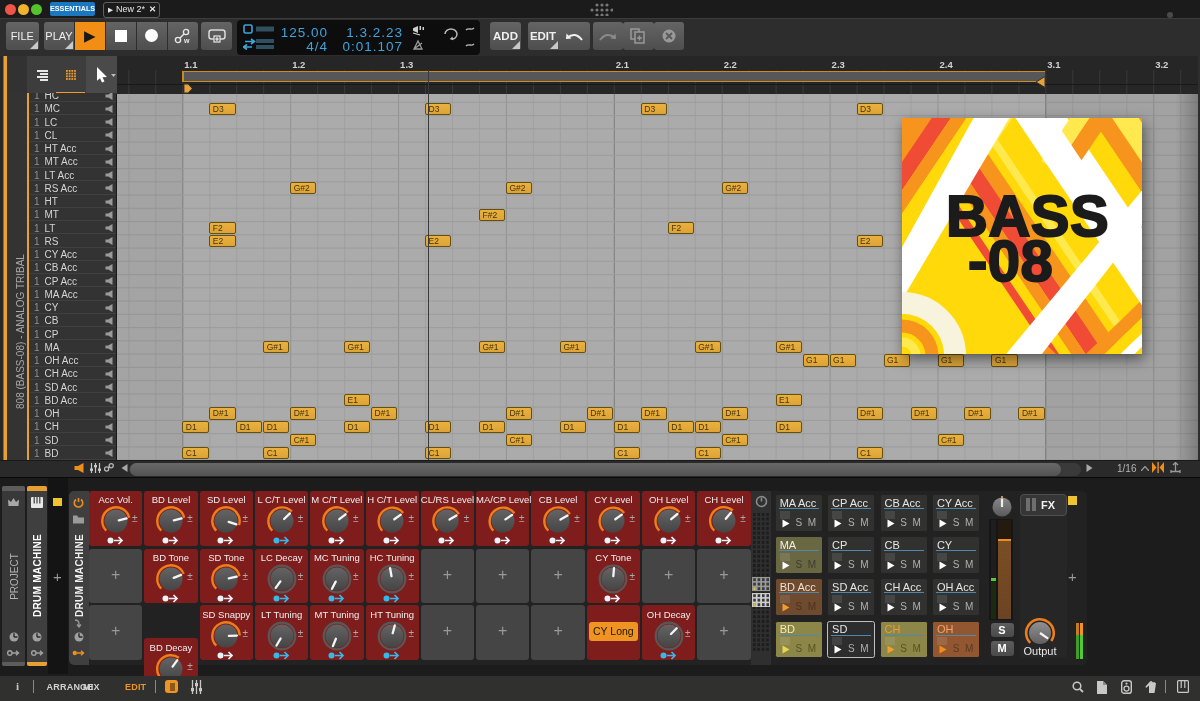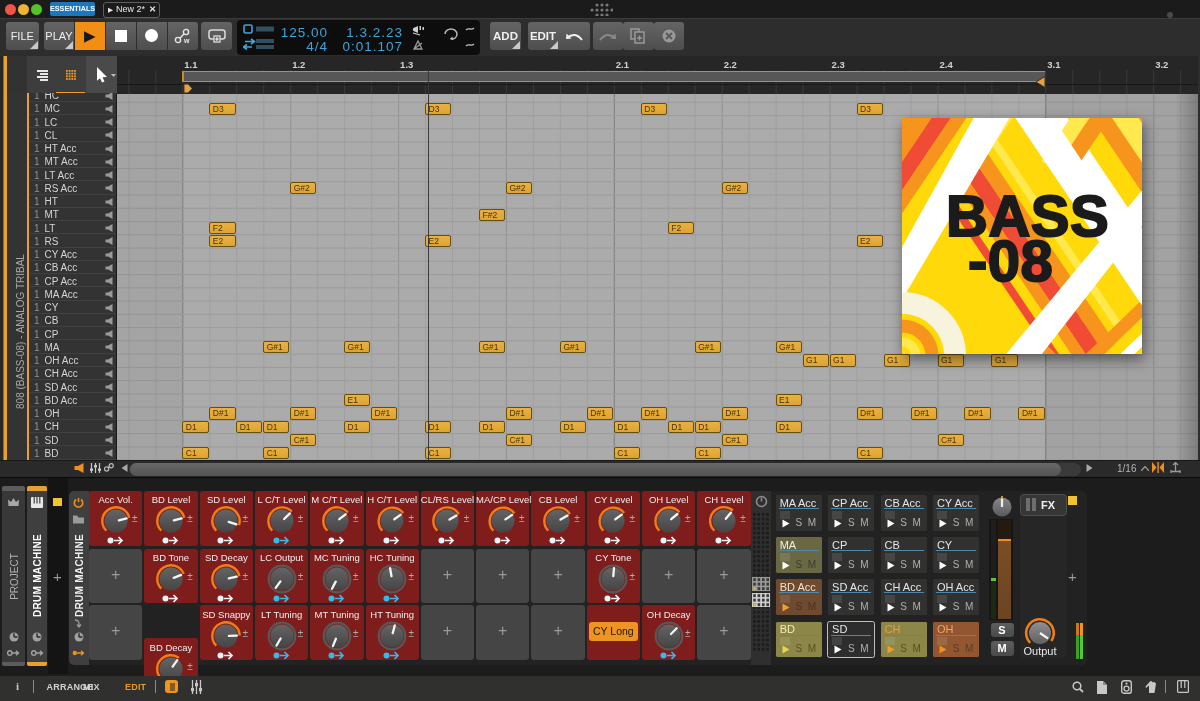--- a/index.html
+++ b/index.html
@@ -987,40 +987,40 @@
         </defs>
         <path d="M20.7 16.9 L28.1 13.9" stroke="#f5f5f5" stroke-width="2.3" stroke-linecap="round"></path>
       </svg>
       <div style="position:absolute;right:5px;top:22.5px;color:#aaa;font-size:10px;">±</div>
       <svg width="18" height="9" style="position:absolute;left:50%;top:45.5px;transform:translateX(-50%);">
         <circle cx="3.5" cy="4.5" r="3" fill="#e8f4fa"></circle>
         <path d="M7 4.5 h8 M11.5 1 L15 4.5 11.5 8" fill="none" stroke="#e8f4fa" stroke-width="1.7"></path>
       </svg>
     </div>
 <div class="kcell" style="left:199.6px;top:548.8px;width:53.4px;height:54px;">
-      <div class="klabel">SD Decay</div>
+      <div class="klabel">SD Tone</div>
       <svg width="36" height="36" style="position:absolute;left:50%;top:12.5px;transform:translateX(-50%);">
         <path d="M8.3 27.7 A13.7 13.7 0 1 1 31.4 15.2" fill="none" stroke="#ee7e18" stroke-width="2.4"></path>
         <circle cx="18.0" cy="18.0" r="11.5" fill="url(#kg)"></circle>
         <defs>
           <linearGradient id="kg" x1="0" y1="0" x2="0" y2="1">
             <stop offset="0" stop-color="#646464"></stop>
             <stop offset="1" stop-color="#454545"></stop>
           </linearGradient>
         </defs>
         <path d="M20.8 17.4 L28.7 15.7" stroke="#f5f5f5" stroke-width="2.3" stroke-linecap="round"></path>
       </svg>
       <div style="position:absolute;right:5px;top:22.5px;color:#aaa;font-size:10px;">±</div>
       <svg width="18" height="9" style="position:absolute;left:50%;top:45.5px;transform:translateX(-50%);">
         <circle cx="3.5" cy="4.5" r="3" fill="#e8f4fa"></circle>
         <path d="M7 4.5 h8 M11.5 1 L15 4.5 11.5 8" fill="none" stroke="#e8f4fa" stroke-width="1.7"></path>
       </svg>
     </div>
 <div class="kcell" style="left:254.9px;top:548.8px;width:53.4px;height:54px;">
-      <div class="klabel">LC Output</div>
+      <div class="klabel">LC Decay</div>
       <svg width="36" height="36" style="position:absolute;left:50%;top:12.5px;transform:translateX(-50%);">
         <circle cx="18.0" cy="18.0" r="13.3" fill="none" stroke="#585858" stroke-width="2.2"></circle>
         <circle cx="18.0" cy="18.0" r="11.5" fill="url(#kg)"></circle>
         <defs>
           <linearGradient id="kg" x1="0" y1="0" x2="0" y2="1">
             <stop offset="0" stop-color="#646464"></stop>
             <stop offset="1" stop-color="#454545"></stop>
           </linearGradient>
         </defs>
         <path d="M16.4 20.4 L11.7 26.9" stroke="#f5f5f5" stroke-width="2.3" stroke-linecap="round"></path>

